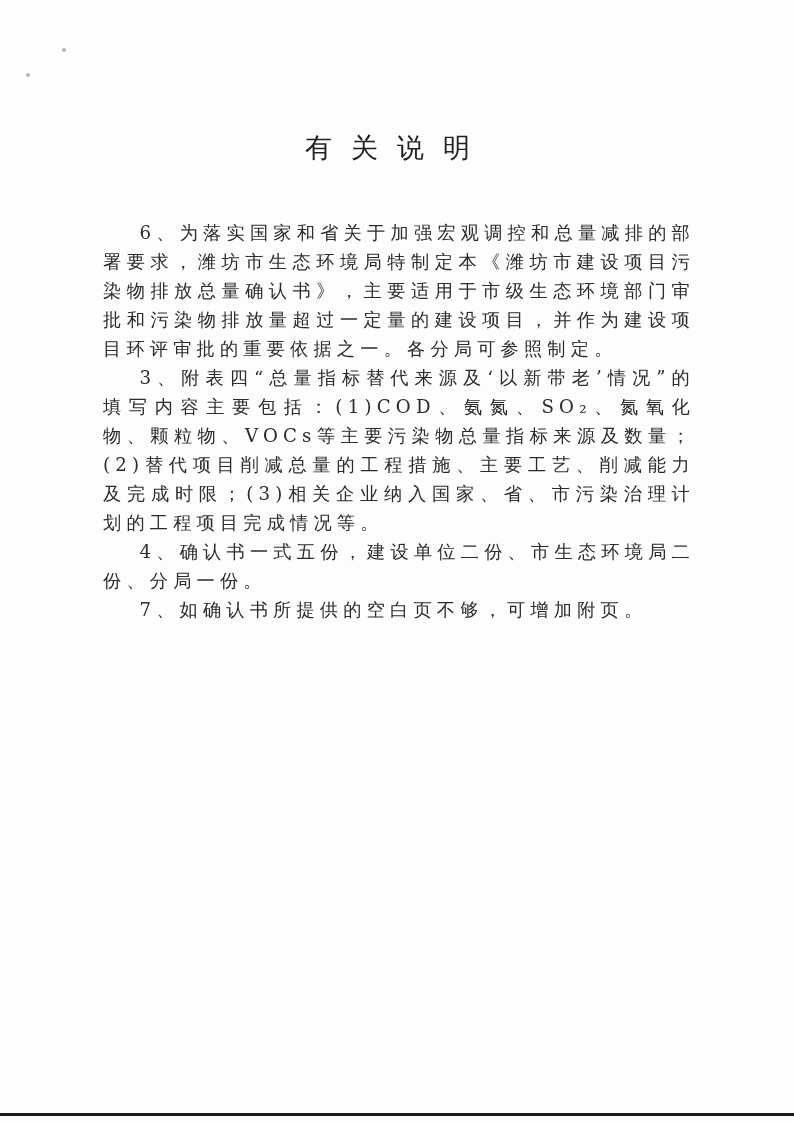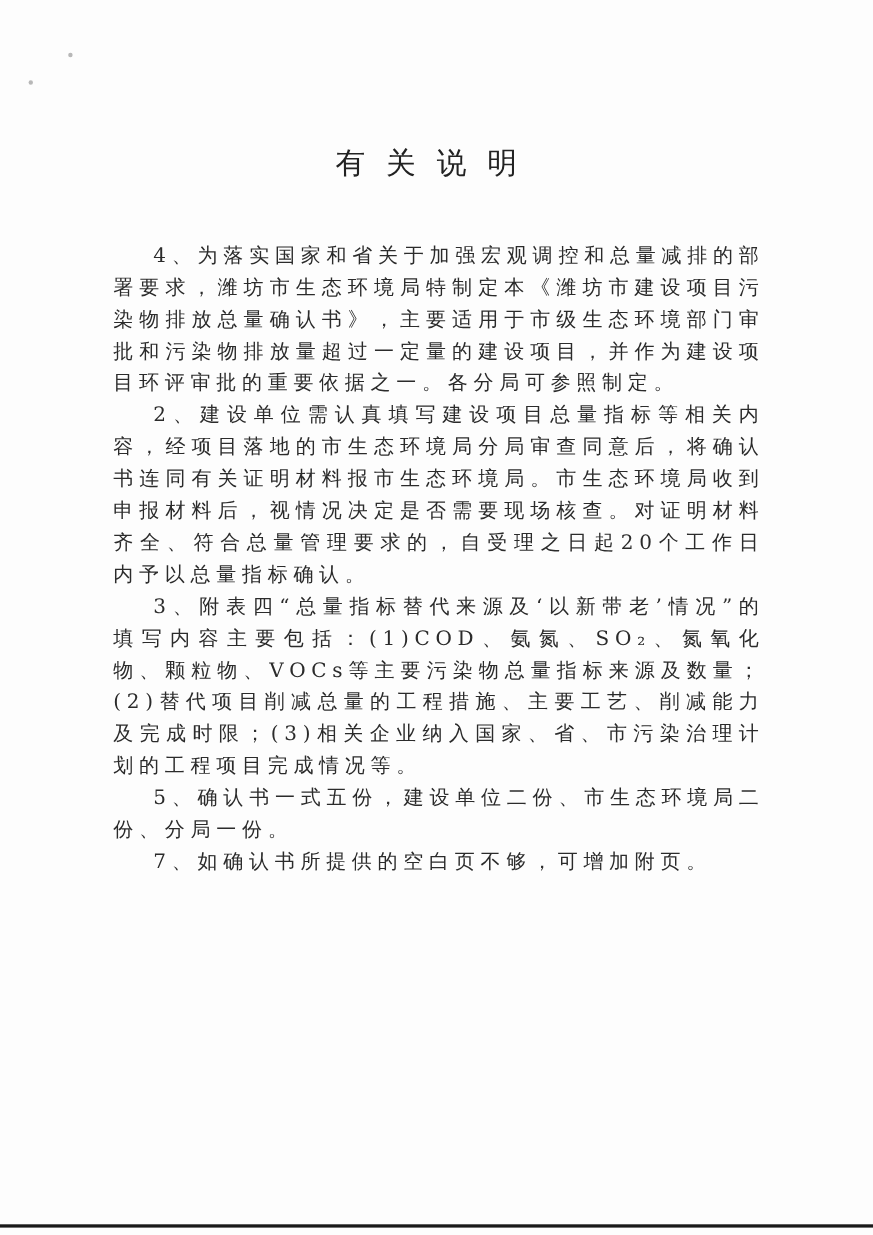--- a/index.html
+++ b/index.html
@@ -21,20 +21,19 @@
 </style>
 </head>
 <body>
 
 <div class="speck" style="left:62px;top:48px;"></div>
 <div class="speck" style="left:26px;top:73px;"></div>
 
 <h1 class="title">有关说明</h1>
 
 <div class="body-text">
-  <p class="para">4、为落实国家和省关于加强宏观调控和总量减排的部署要求，潍坊市生态环境局特制定本《潍坊市建设项目污染物排放总量确认书》，主要适用于市级生态环境部门审批和污染物排放量超过一定量的建设项目，并作为建设项目环评审批的重要依据之一。各分局可参照制定。</p>
-  <p class="para">2、建设单位需认真填写建设项目总量指标等相关内容，经项目落地的市生态环境局分局审查同意后，将确认书连同有关证明材料报市生态环境局。市生态环境局收到申报材料后，视情况决定是否需要现场核查。对证明材料齐全、符合总量管理要求的，自受理之日起20个工作日内予以总量指标确认。</p>
+  <p class="para">6、为落实国家和省关于加强宏观调控和总量减排的部署要求，潍坊市生态环境局特制定本《潍坊市建设项目污染物排放总量确认书》，主要适用于市级生态环境部门审批和污染物排放量超过一定量的建设项目，并作为建设项目环评审批的重要依据之一。各分局可参照制定。</p>
   <p class="para">3、附表四“总量指标替代来源及‘以新带老’情况”的填写内容主要包括：(1)COD、氨氮、SO₂、氮氧化物、颗粒物、VOCs等主要污染物总量指标来源及数量；(2)替代项目削减总量的工程措施、主要工艺、削减能力及完成时限；(3)相关企业纳入国家、省、市污染治理计划的工程项目完成情况等。</p>
-  <p class="para">5、确认书一式五份，建设单位二份、市生态环境局二份、分局一份。</p>
+  <p class="para">4、确认书一式五份，建设单位二份、市生态环境局二份、分局一份。</p>
   <p class="para">7、如确认书所提供的空白页不够，可增加附页。</p>
 </div>
 
 <div class="bottom-rule"></div>
 
 </body></html>

